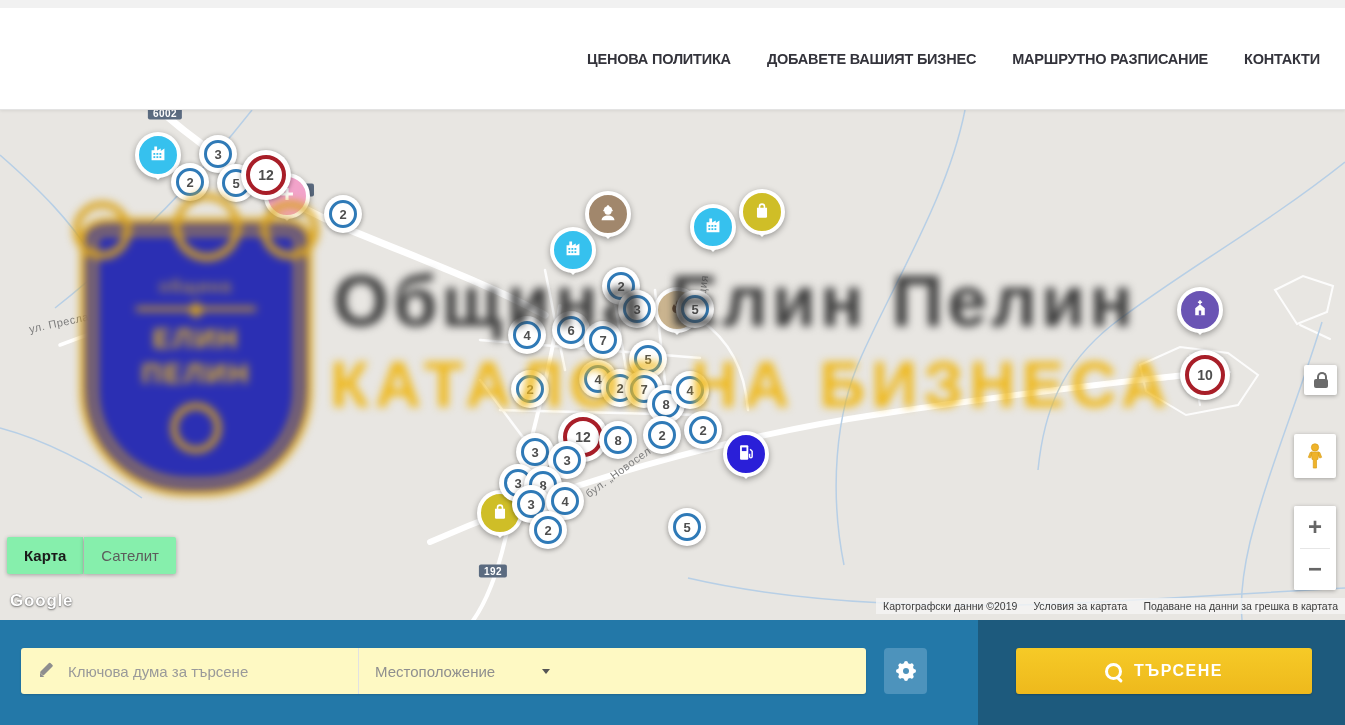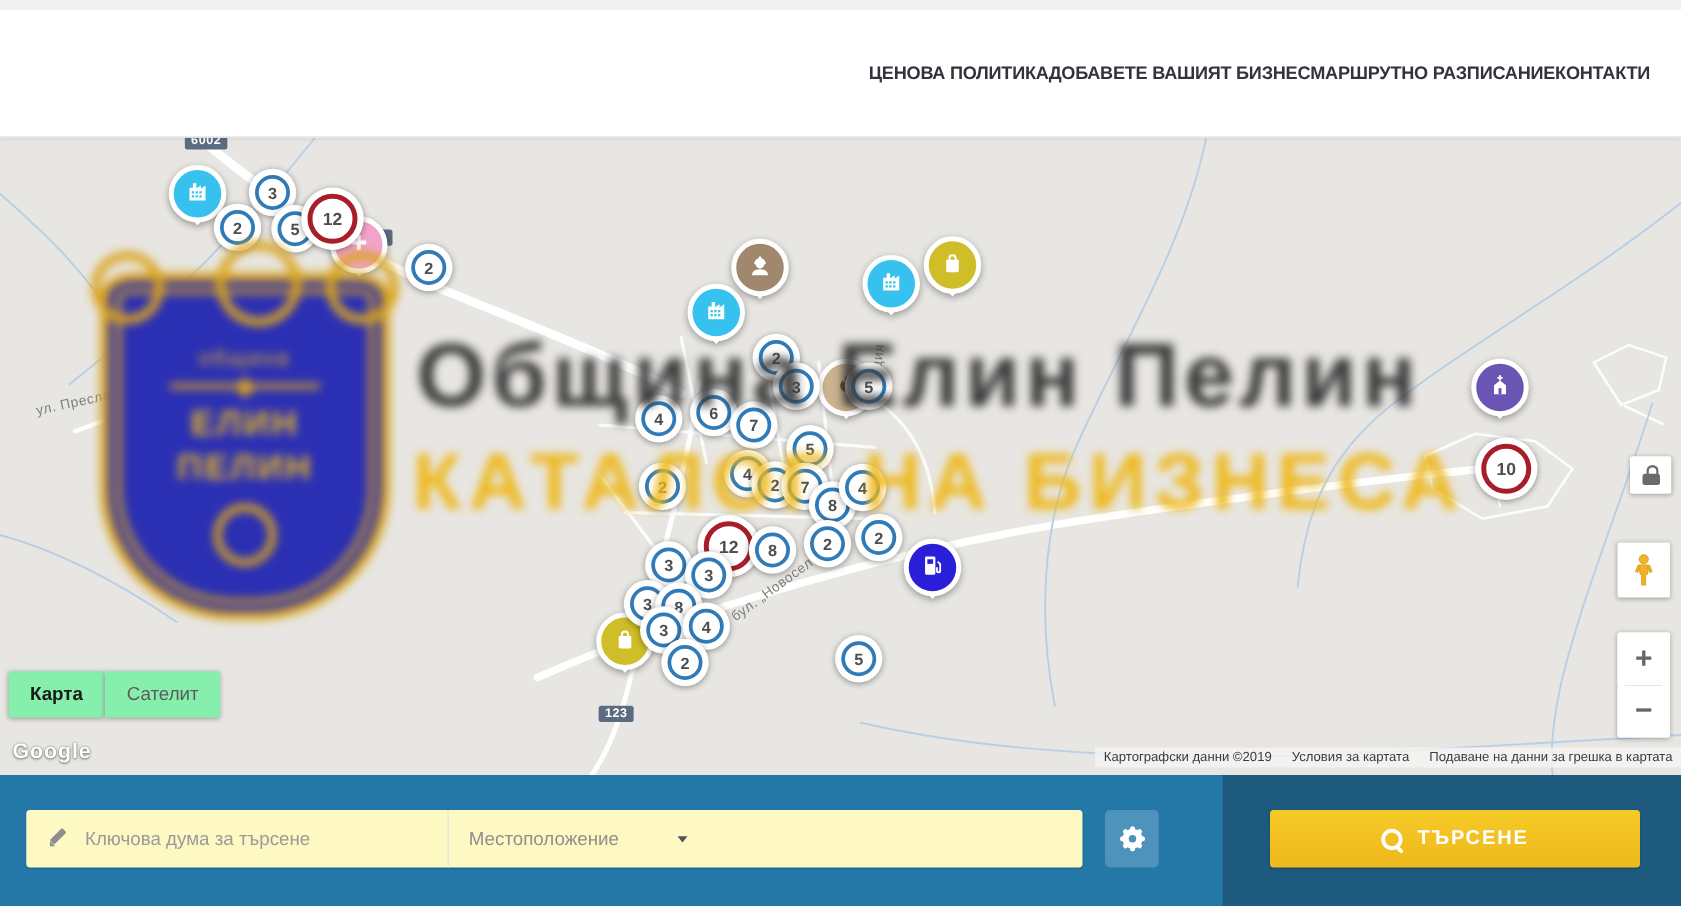--- a/index.html
+++ b/index.html
@@ -11,21 +11,21 @@
   
   header{
     position:absolute;left:0;top:0;width:1345px;height:110px;background:#fff;
     border-top:8px solid #f1f1f1;box-sizing:border-box;
     border-bottom:1px solid #e3e3e3;box-shadow:0 1px 3px rgba(0,0,0,.08);z-index:20;
   }
   .brand{position:absolute;left:22px;top:18px;display:flex;align-items:center;cursor:pointer;}
   .brand-text{margin-left:10px;}
   .brand-title{font-size:21px;font-weight:700;color:#474747;letter-spacing:.2px;}
   .brand-subtitle{font-size:17px;font-weight:700;color:var(--subtitle-yellow);letter-spacing:.4px;margin-top:2px;}
-  nav{position:absolute;right:25px;top:0;height:102px;display:flex;align-items:center;}
+  nav{position:absolute;right:25px;top:0;height:102px;display:flex;align-items:center;gap:36px;}
   .nav-item{font-size:14.5px;font-weight:700;color:#33333b;letter-spacing:-0.2px;cursor:pointer;white-space:nowrap;}
 
   
   .crest{position:relative;background:var(--crest-blue);
     border:2px solid var(--crest-gold);
     border-radius:12% 12% 46% 46% / 7% 7% 38% 38%;
     box-shadow:inset 0 0 0 2px var(--crest-blue), inset 0 0 0 3px var(--crest-gold);
     display:flex;flex-direction:column;align-items:center;color:#e9b822;box-sizing:border-box;}
   .curl{position:absolute;border:3px solid var(--crest-gold);border-radius:50%;background:transparent;}
   .crest-sm{width:46px;height:60px;padding-top:9px;}
@@ -178,21 +178,21 @@
   </svg>
 
   <div id="street-labels">
       <span class="street-label" style="left: 62px; top: 212px; transform: translate(-50%, -50%) rotate(-12deg);">ул. Преслав</span>
       <span class="street-label" style="left: 618px; top: 362px; transform: translate(-50%, -50%) rotate(-36deg);">бул. „Новосел</span>
       <span class="street-label" style="left: 703px; top: 175px; transform: translate(-50%, -50%) rotate(-83deg);">ция</span>
     </div>
   <div id="badges">
       <span class="road-badge" style="left: 165px; top: 3px;">6002</span>
       <span class="road-badge" style="left: 305px; top: 80px;"></span>
-      <span class="road-badge" style="left: 493px; top: 461px;">123</span>
+      <span class="road-badge" style="left: 493px; top: 461px;">192</span>
     </div>
   <div id="pins">
       <div class="pin" style="left: 158px; top: 45px;">
         <span class="pin-tail"></span>
         <span class="pin-head" style="background:#36c1ee">
           <span><svg width="22" height="22" viewBox="0 0 24 24">
               <path fill="#fff" d="M5 20V9h3V5h3v4.4L15 7v2.8L19 7v13z"></path>
               <g fill="#36c1ee">
                 <rect x="7" y="12" width="2" height="2"></rect>
                 <rect x="10.3" y="12" width="2" height="2"></rect>

